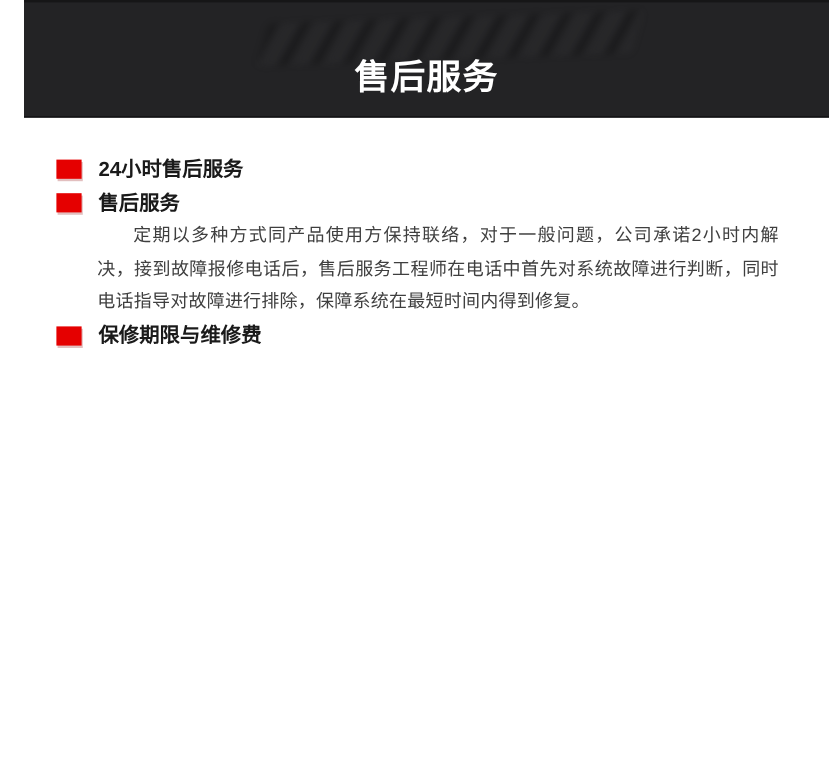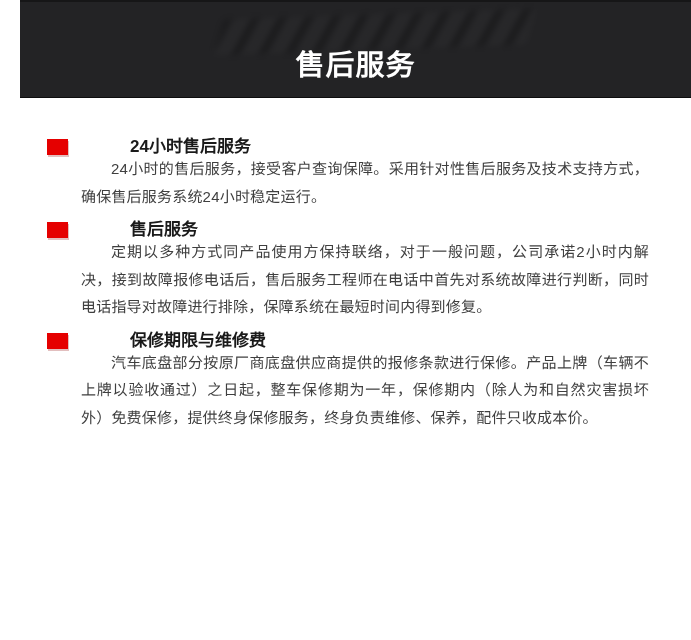--- a/index.html
+++ b/index.html
@@ -57,23 +57,22 @@
     opacity: 0.35;
     z-index: 1;
   }
 
   
   .content {
     padding: 29px 42px 0 47px;
   }
   .section-heading-row {
     display: flex;
-    align-items: flex-end;
+    align-items: center;
     height: 28px;
-    gap: 48px;
   }
   .bullet {
     width: 21px;
     height: 16px;
     background: #e50000;
     box-shadow: 1px 2px 0 rgba(140, 0, 0, 0.25);
     flex: 0 0 auto;
     margin-right: 14px;
   }
   .section-heading {
@@ -102,42 +101,36 @@
     <div class="banner-smudge"></div>
     <h1 class="banner-title" style="color: rgb(255, 255, 255);">售后服务</h1>
   </header>
 
   <main class="content">
   <section>
     <div class="section-heading-row">
       <span class="bullet" style="background: rgb(229, 0, 0);"></span>
       <span class="section-heading">24小时售后服务</span>
     </div>
-    <div class="section-paragraphs">
-          <p>24小时的售后服务，接受客户查询保障。采用针对性售后服务及技术支持方式，确保售后服务系统24小时稳定运行。</p>
-        </div>
   </section>
 
   <section>
     <div class="section-heading-row">
       <span class="bullet" style="background: rgb(229, 0, 0);"></span>
       <span class="section-heading">售后服务</span>
     </div>
   </section>
 
   <section>
     <div class="section-paragraphs">
           <p>定期以多种方式同产品使用方保持联络，对于一般问题，公司承诺2小时内解决，接到故障报修电话后，售后服务工程师在电话中首先对系统故障进行判断，同时电话指导对故障进行排除，保障系统在最短时间内得到修复。</p>
         </div>
   </section>
 
   <section>
     <div class="section-heading-row">
       <span class="bullet" style="background: rgb(229, 0, 0);"></span>
       <span class="section-heading">保修期限与维修费</span>
     </div>
-    <div class="section-paragraphs">
-          <p>汽车底盘部分按原厂商底盘供应商提供的报修条款进行保修。产品上牌（车辆不上牌以验收通过）之日起，整车保修期为一年，保修期内（除人为和自然灾害损坏外）免费保修，提供终身保修服务，终身负责维修、保养，配件只收成本价。</p>
-        </div>
   </section>
 </main>
 
 </div>
 
 </body></html>

